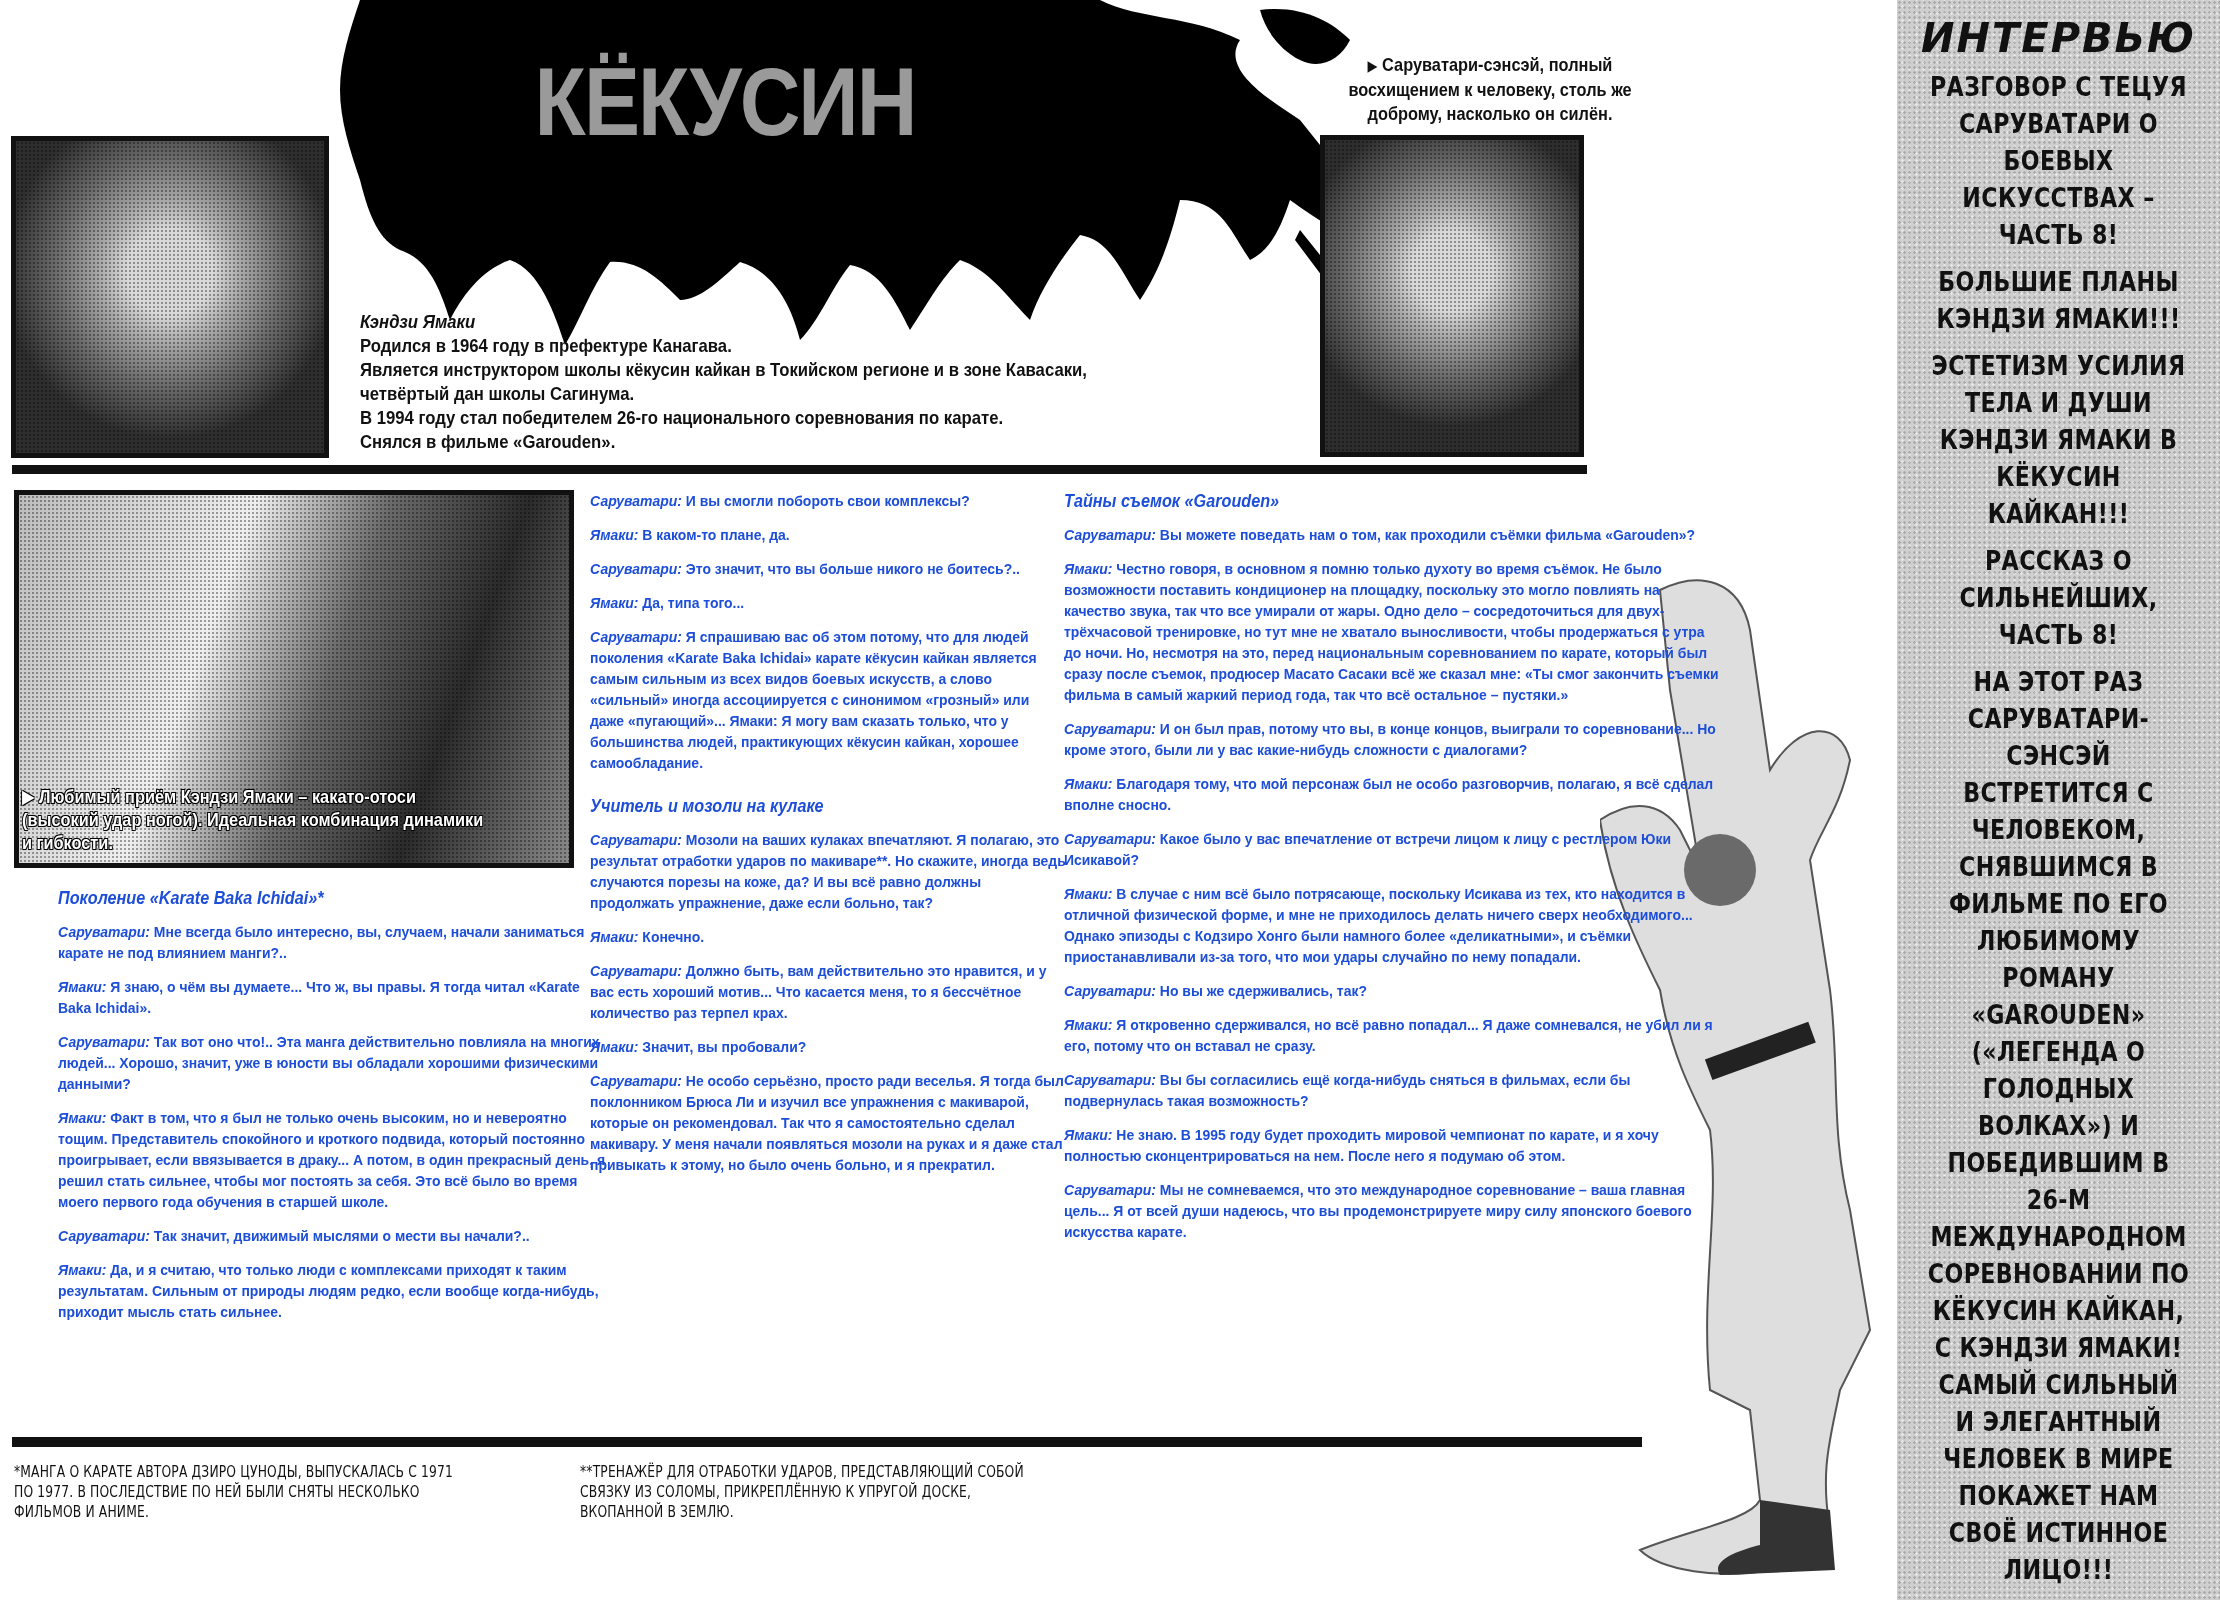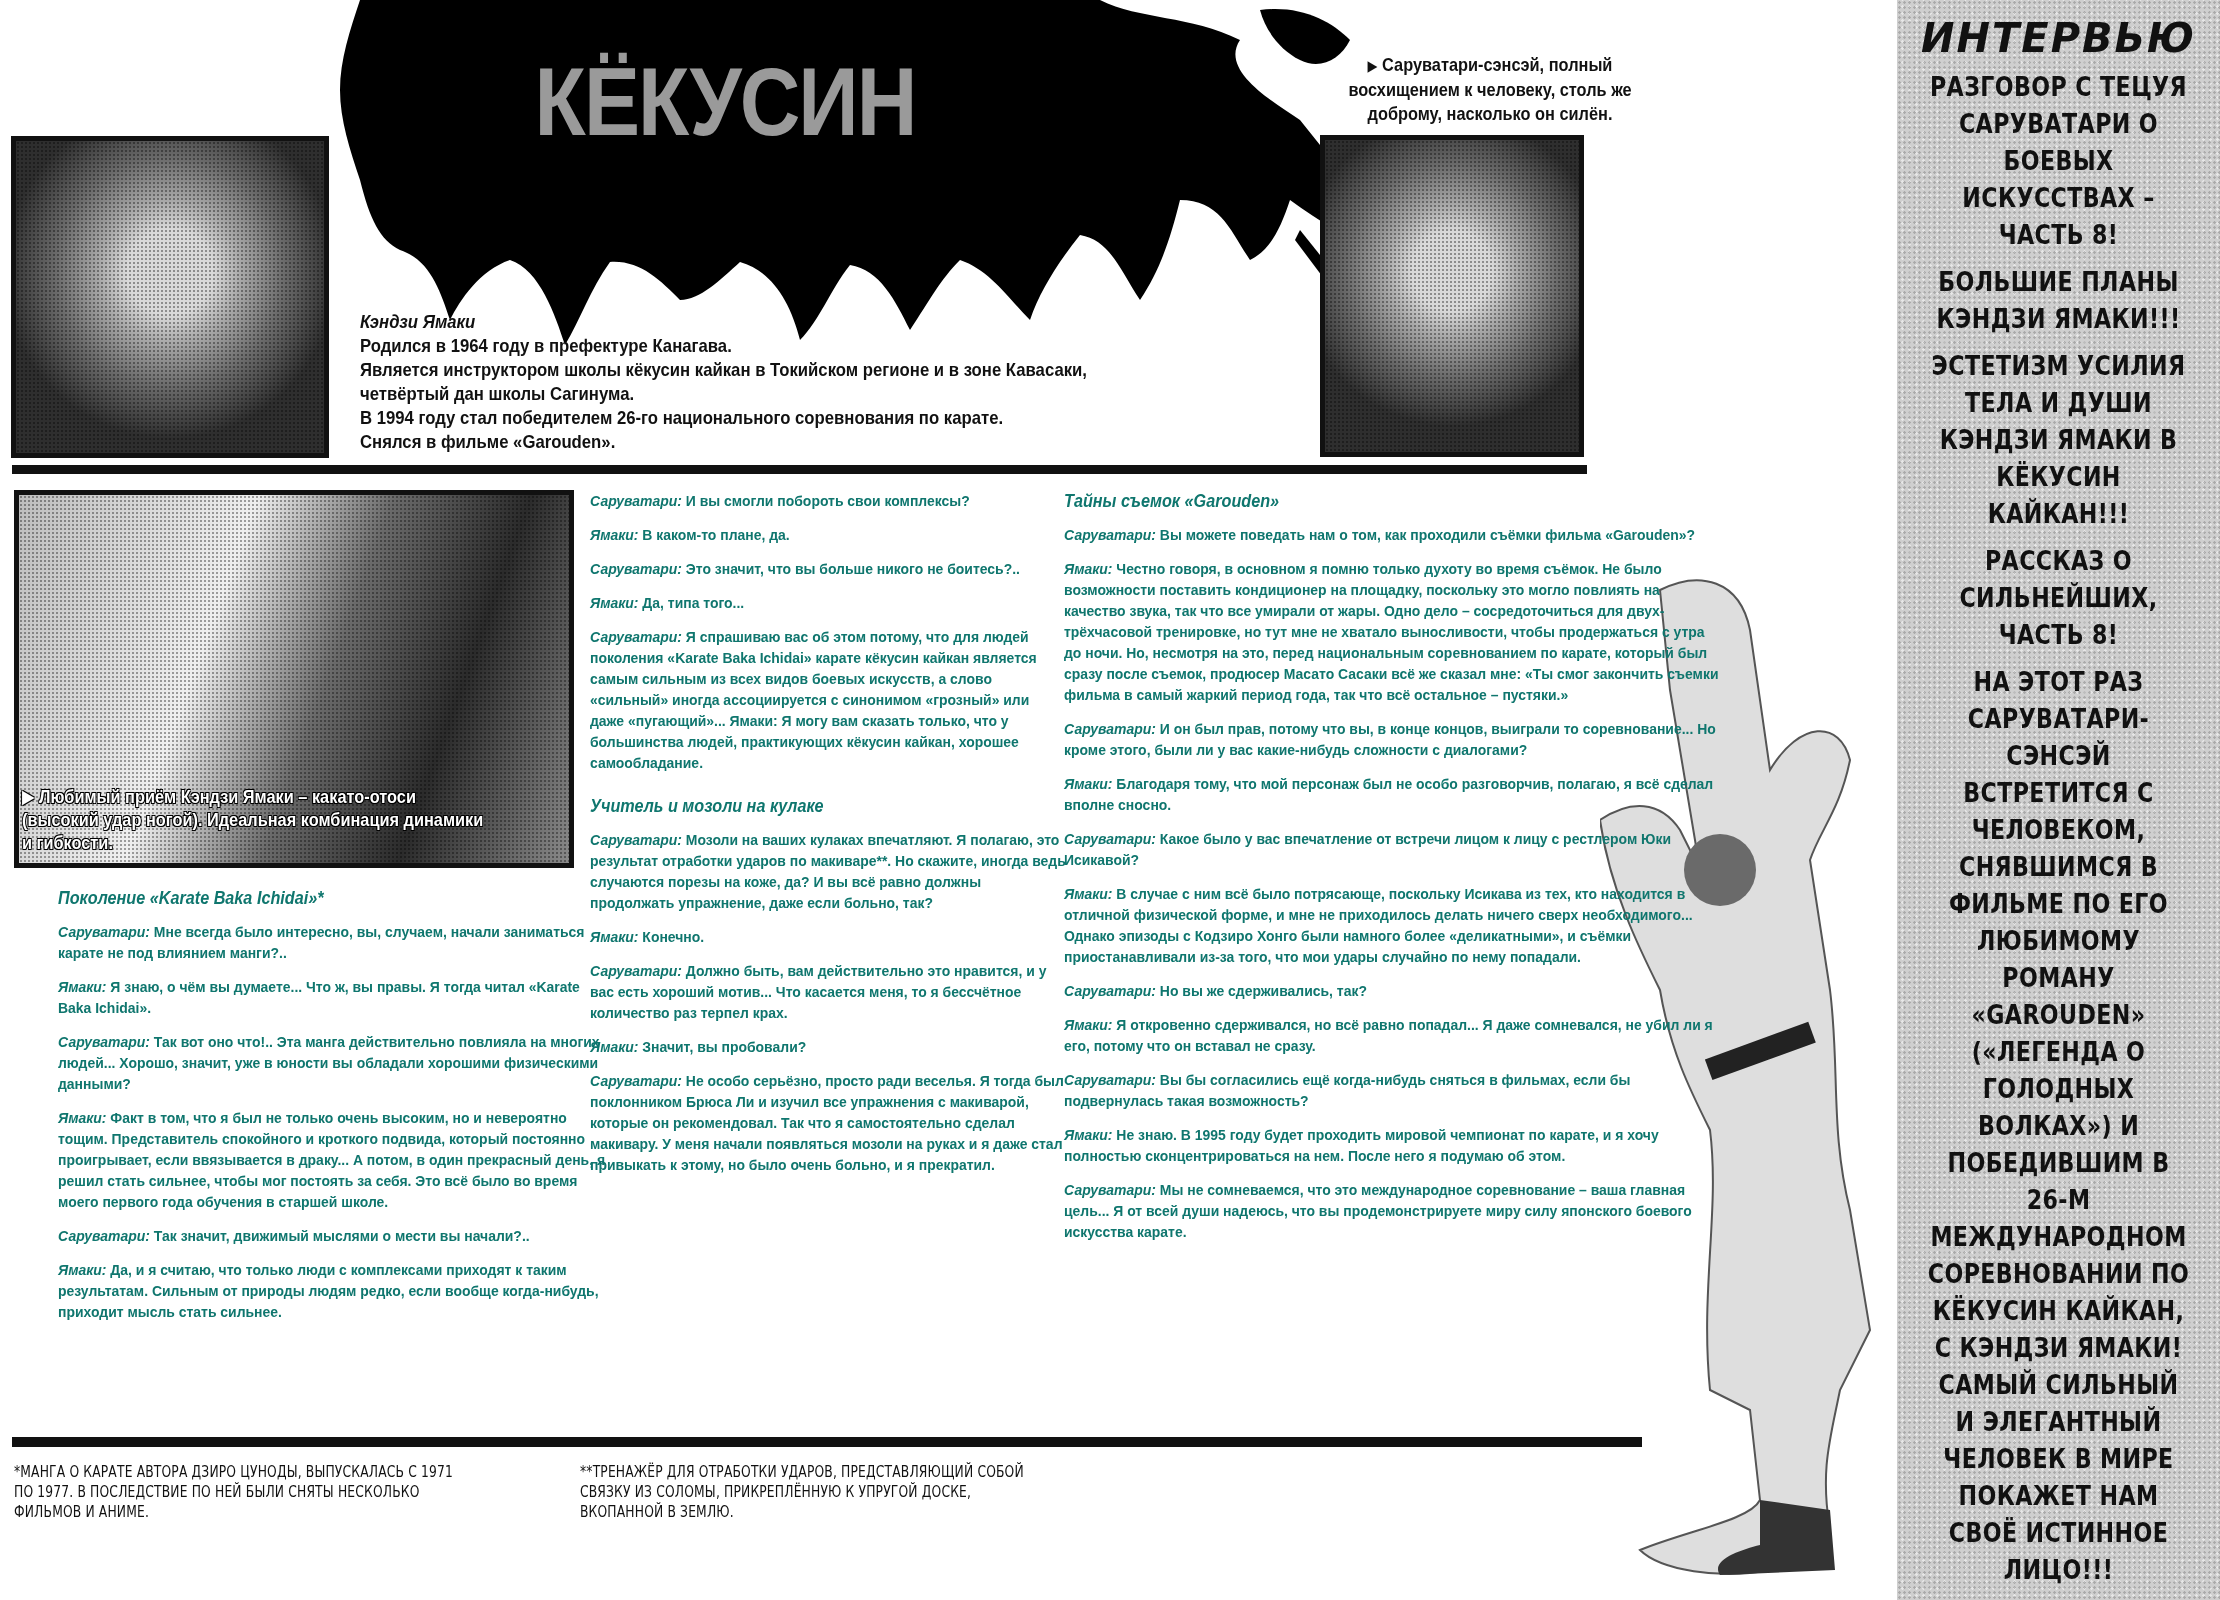--- a/index.html
+++ b/index.html
@@ -61,21 +61,21 @@
   #rule-bottom { left:12px; top:1437px; width:1630px; height:10px; }
 
   .kick-caption {
     left:22px; top:785px; width:540px;
     font-weight:bold; font-size:19px; line-height:23px; color:#fff;
     text-shadow: 0 0 2px #000, 1px 1px 0 #000, -1px -1px 0 #000, 1px -1px 0 #000, -1px 1px 0 #000;
     transform:scaleX(0.86); transform-origin:left top;
   }
 
   .col {
-    font-size:15.5px; line-height:21px; font-weight:bold; color:#0f766e;
+    font-size:15.5px; line-height:21px; font-weight:bold; color:#1d4ed8;
   }
   .col .inner { transform:scaleX(0.9); transform-origin:left top; }
   .col h3 {
     margin:0 0 12px 0; font-size:18px; line-height:22px;
     font-style:italic; font-weight:bold;
   }
   .col p { margin:0 0 13px 0; }
   .col .spk { font-style:italic; font-weight:bold; }
 
   #col1 { left:20px; top:887px; width:610px;margin-left:38px; }

